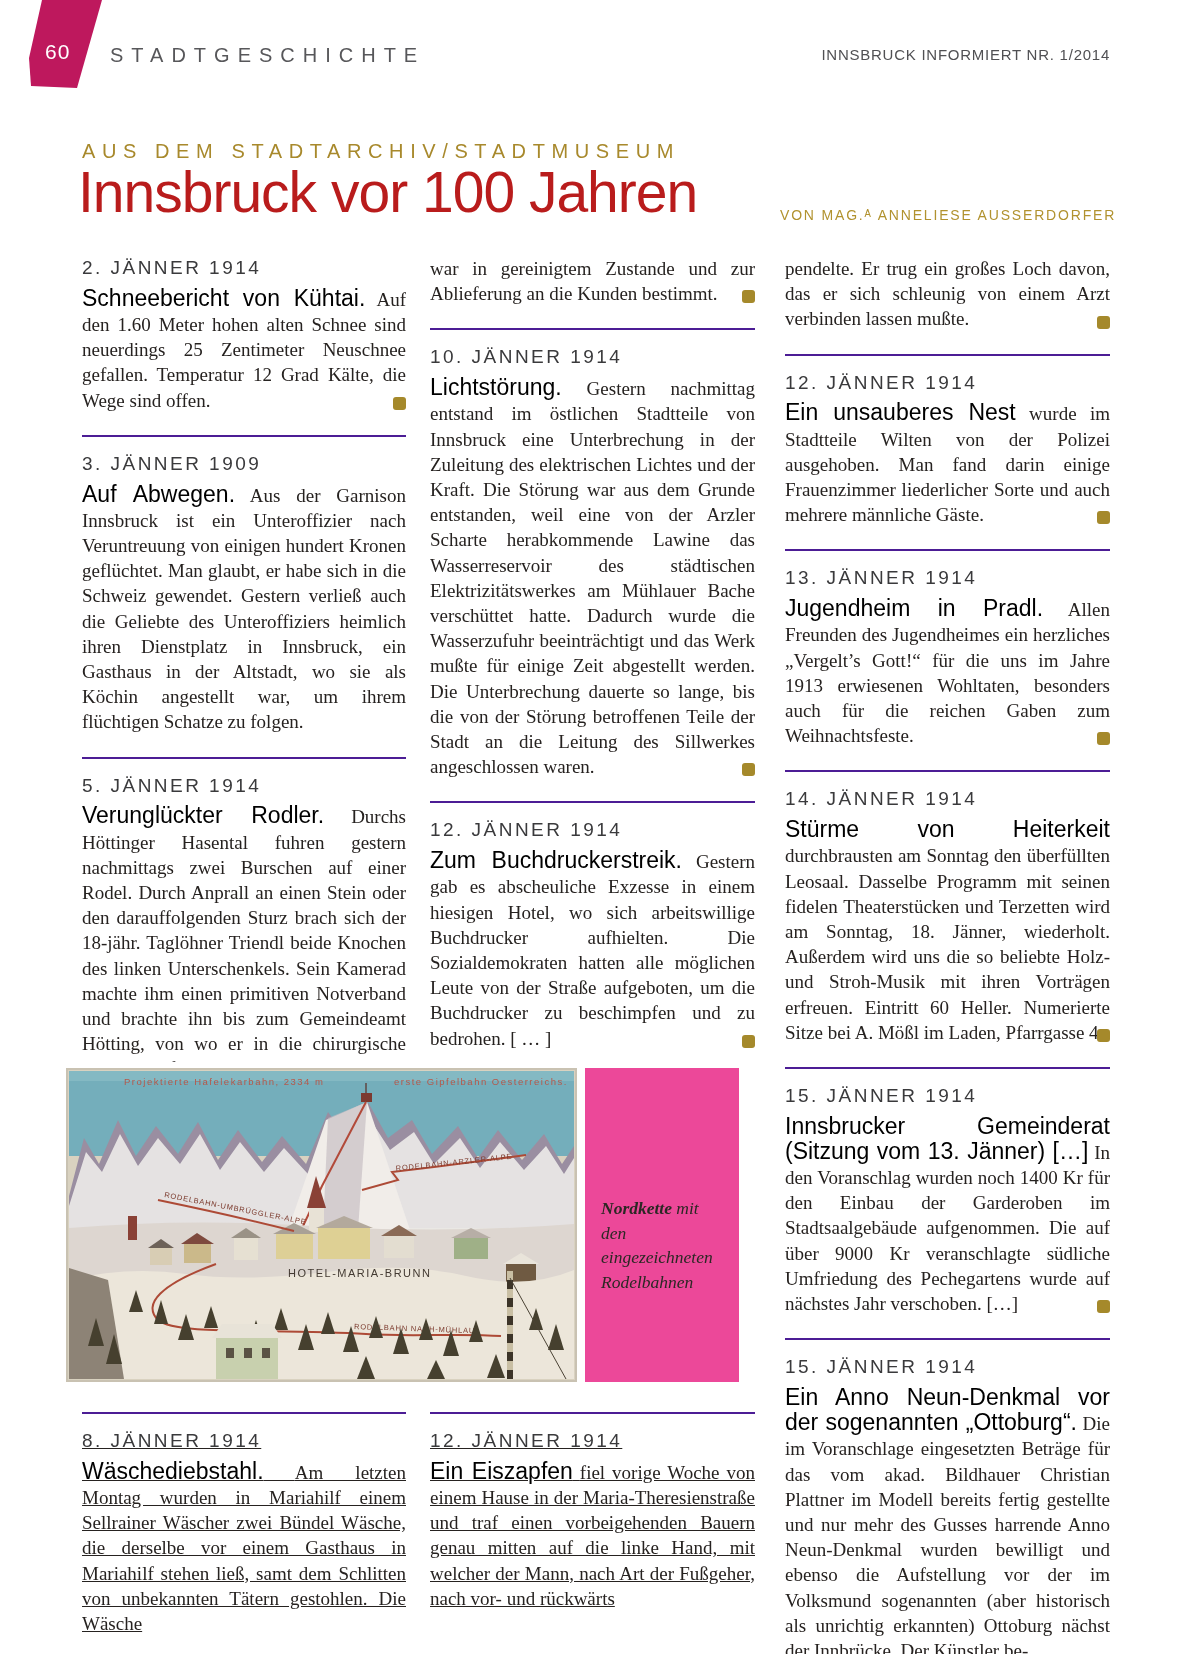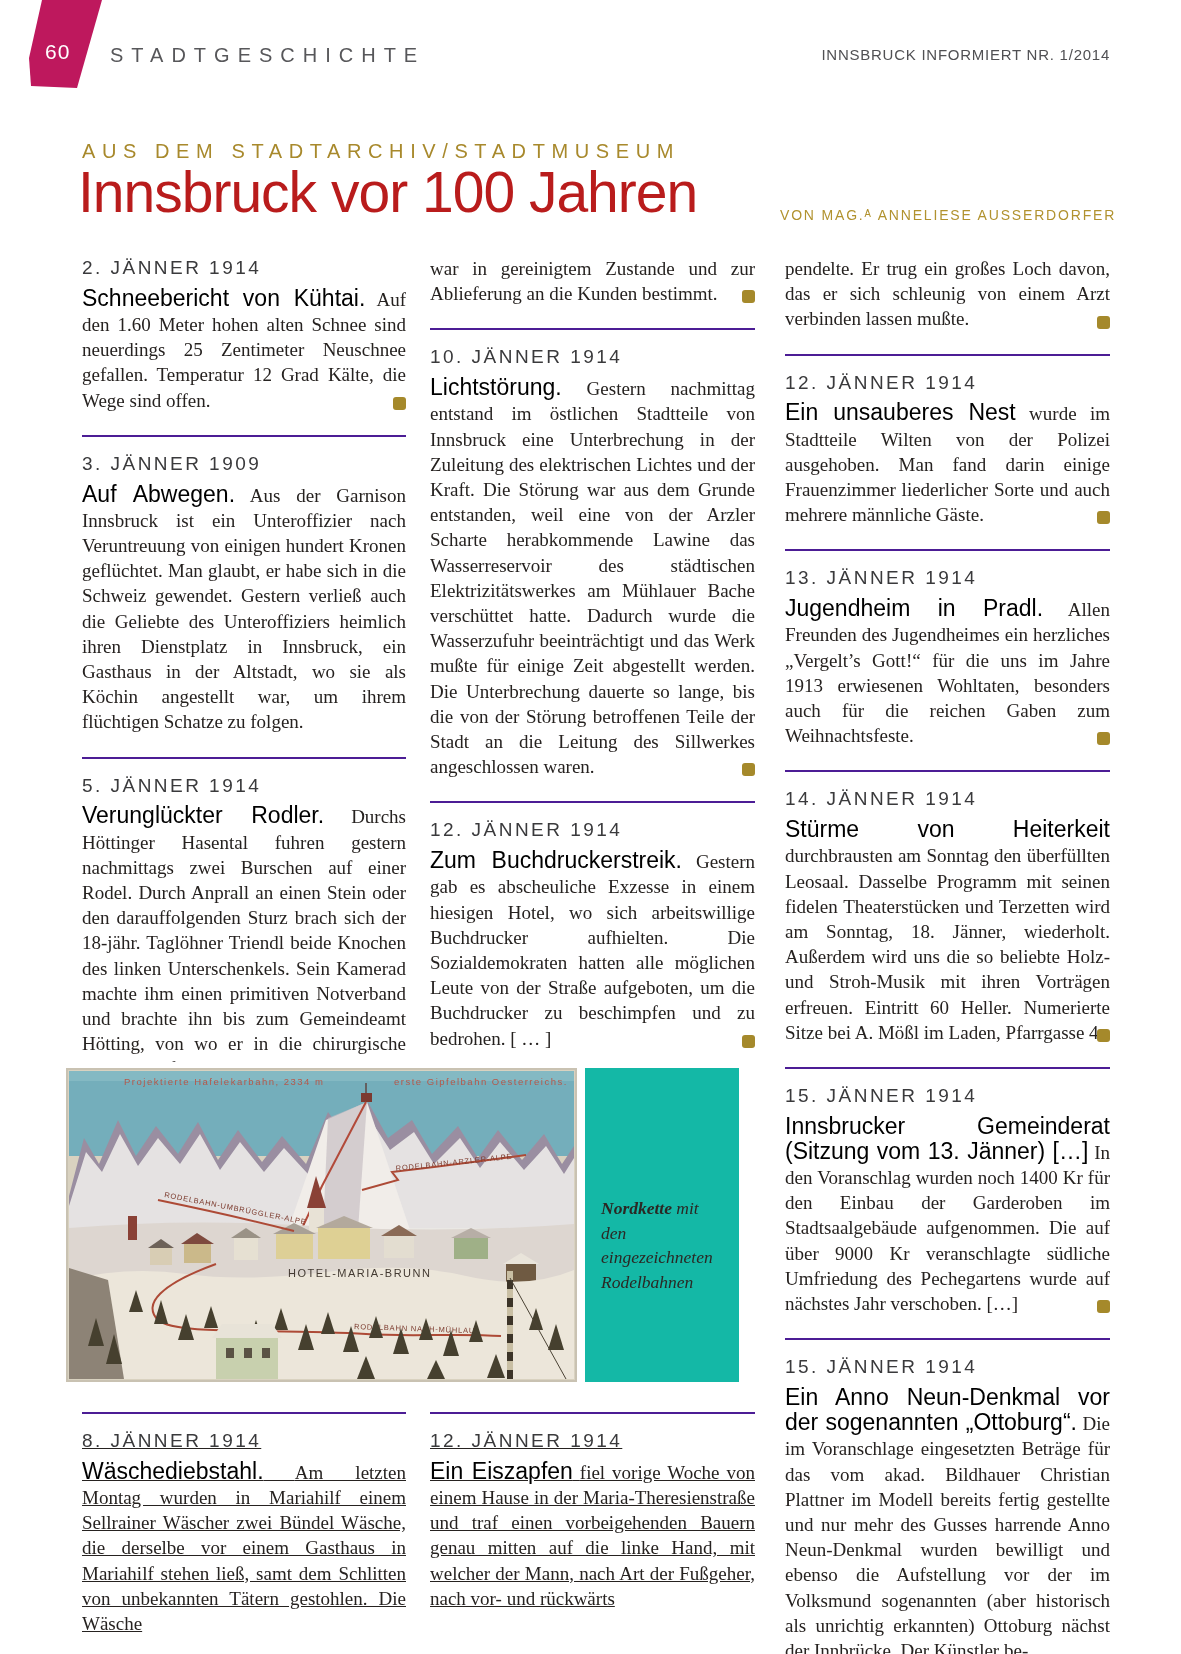--- a/index.html
+++ b/index.html
@@ -40,21 +40,21 @@
         font:400 19px/1.25 "Liberation Sans",sans-serif;letter-spacing:.13em;}
   .body{margin:0;position:relative;text-align:justify;color:#262220;
         font:400 19px/25.2px "Liberation Serif",serif;}
   .hl{font:400 23px/1 "Liberation Sans",sans-serif;color:#000000;}
   .endmark{position:absolute;right:0;bottom:3px;width:13px;height:13px;border-radius:3px;
         background:#a5892b;}
 
   
   .figure{position:absolute;left:66px;top:1068px;width:673px;height:220px;}
   .postcard{position:absolute;left:0;top:0;width:511px;height:314px;display:block;}
-  .caption-box{position:absolute;left:519px;top:0;width:154px;height:314px;background:#14b8a6;}
+  .caption-box{position:absolute;left:519px;top:0;width:154px;height:314px;background:#ec4899;}
   .caption{margin:0;padding:128px 14px 0 16px;color:#2b2824;
         font:italic 17.5px/24.5px "Liberation Serif",serif;}
   .caption b{font-weight:700;}
 </style>
 </head>
 <body>
 
 <div class="page">
 
   <div class="gold-tab">

